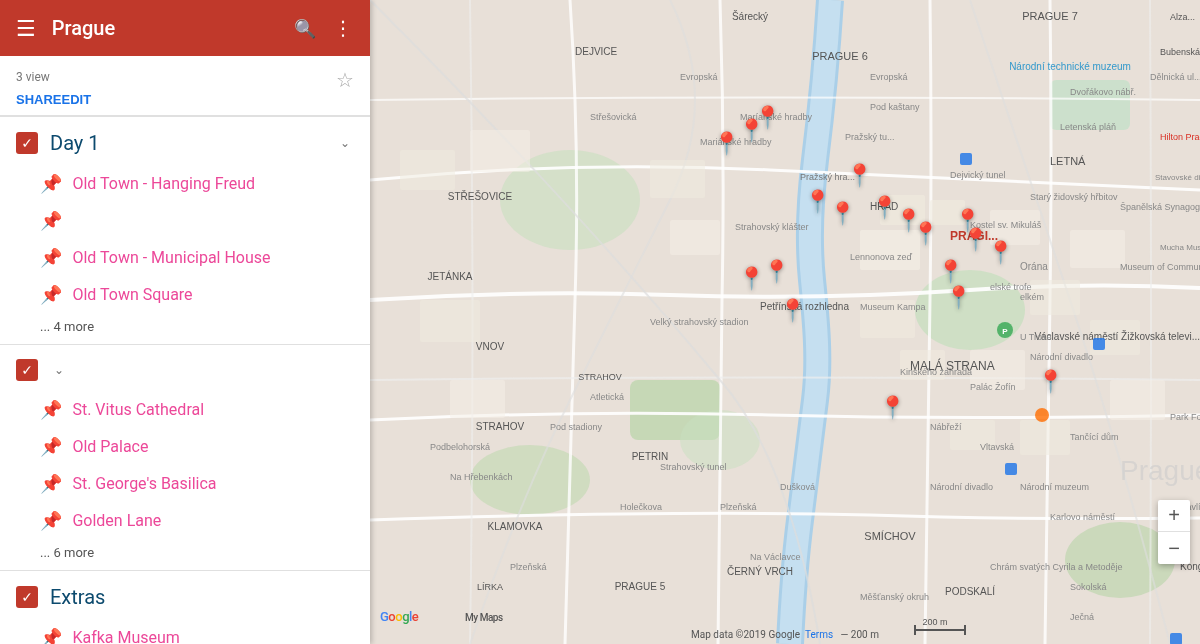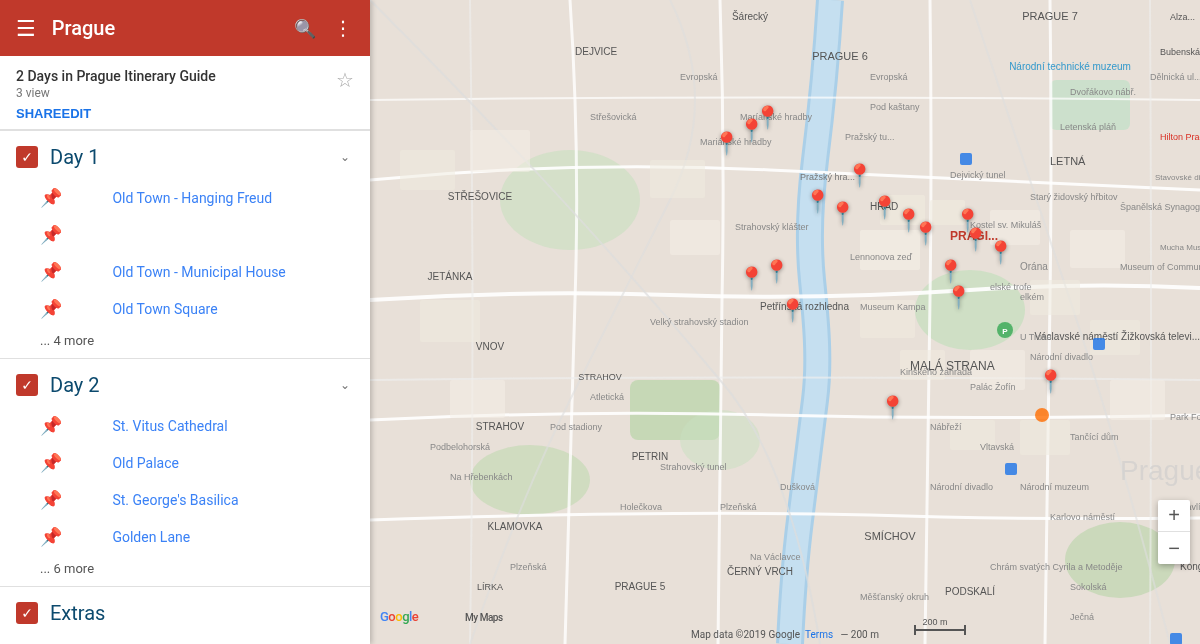--- a/index.html
+++ b/index.html
@@ -77,21 +77,21 @@
       display: flex;
       align-items: center;
       padding: 8px 16px 8px 40px;
       cursor: pointer;
       gap: 10px;
     }
     .place-pin { font-size: 18px; flex-shrink: 0; }
     .place-pin.yellow { color: #f0a500; }
     .place-pin.red { color: #d93025; }
     .place-pin.purple { color: #9c27b0; }
-    .place-name { font-size: 14px; color: #3b82f6; margin-left: 40px; }
+    .place-name { font-size: 16px; color: #ec4899; }
 
     .more-link {
       padding: 6px 16px 10px 40px;
       font-size: 13px;
       color: #555;
       cursor: pointer;
       display: block;
     }
 
     
@@ -179,21 +179,20 @@
   <div id="header">
     <span style="font-size:22px; cursor:pointer;">☰</span>
     <span class="title">Prague</span>
     <span style="cursor:pointer; font-size:18px;">🔍</span>
     <span style="cursor:pointer; font-size:20px; letter-spacing:1px;">⋮</span>
   </div>
 
   <div id="map-info">
     <div id="map-info-top">
       <div>
-        <div class="map-title">2 Days in Prague Itinerary Guide</div>
         <div class="map-views">3 view</div>
       </div>
       <span style="color:#aaa; font-size:20px; cursor:pointer;">☆</span>
     </div>
     <div class="actions">
       <button>SHARE</button>
       <button>EDIT</button>
     </div>
   </div>
 
@@ -223,21 +222,20 @@
         <span class="place-name">Old Town Square</span>
       </div>
       <span class="more-link">... 4 more</span>
     </div>
 
     <div class="day-section">
       <div class="day-header">
         <div class="day-checkbox">
           <span class="check">✓</span>
         </div>
-        <span class="day-label">Day 2</span>
         <span class="day-expand">⌄</span>
       </div>
       <div class="place-item">
         <span class="place-pin red">📌</span>
         <span class="place-name">St. Vitus Cathedral</span>
       </div>
       <div class="place-item">
         <span class="place-pin red">📌</span>
         <span class="place-name">Old Palace</span>
       </div>

